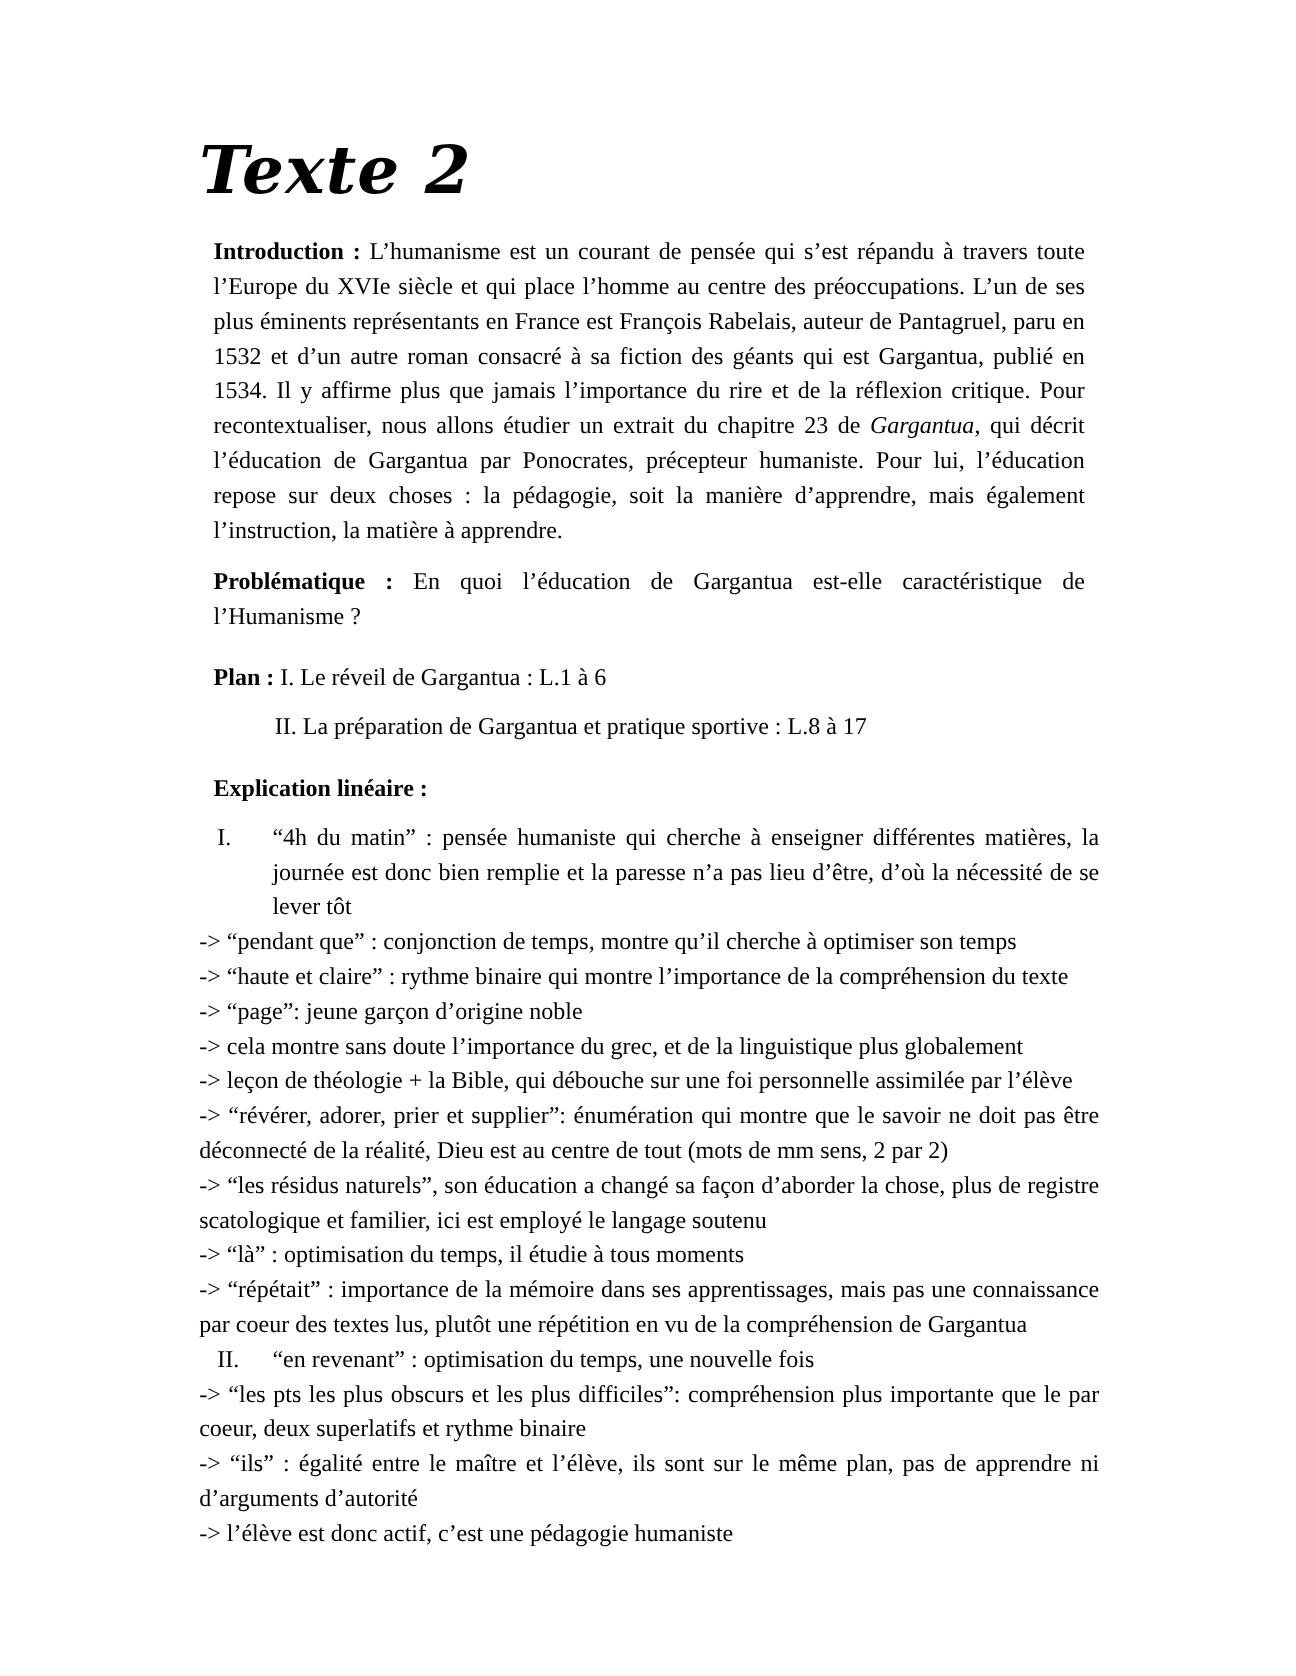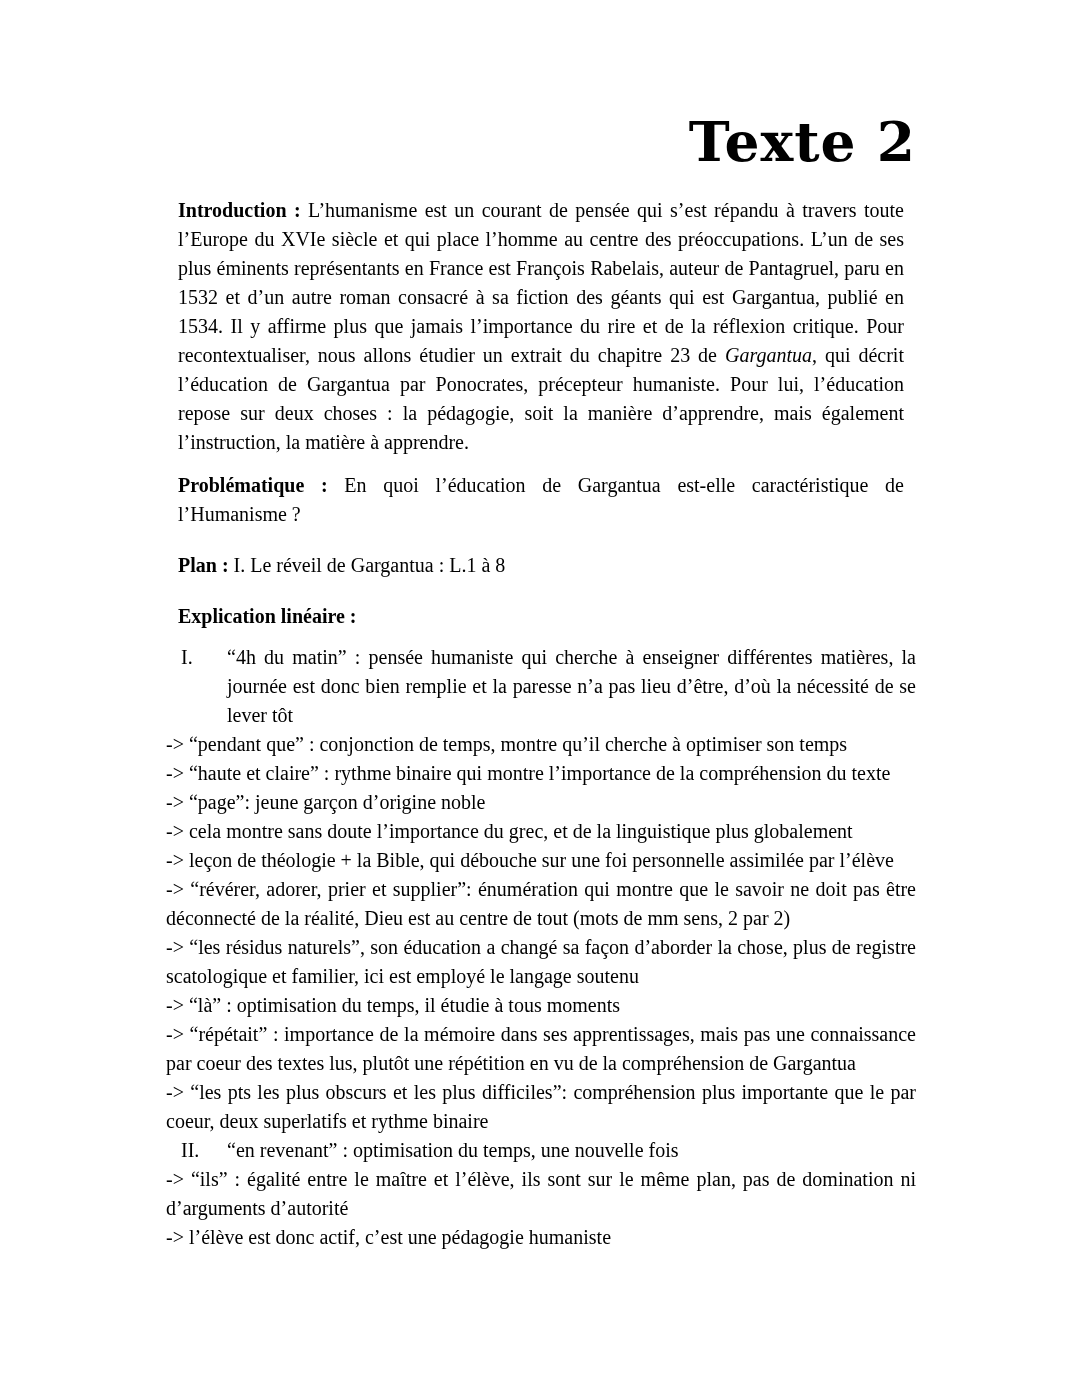--- a/index.html
+++ b/index.html
@@ -13,22 +13,23 @@
     background: #ffffff;
     color: #000000;
     font-family: "Liberation Serif", serif;
     font-size: 20px;
     line-height: 29px;
     padding: 106px 164px 40px 166px;
     overflow: hidden;
   }
   .doc-title {
     margin: 0 0 18px 0;
-    text-align: right;
+    text-align: left;
     font-family: "DejaVu Serif", serif;
+    font-style: italic;
     font-weight: bold;
     font-size: 55px;
     line-height: 72px;
     letter-spacing: 1px;
   }
   .para { margin: 12px; text-align: justify; }
   .label { font-weight: bold; }
   .sp-problematique { margin-top: 14px; }
   .sp-plan { margin-top: 22px; }
   .plan-line2 { padding-left: 51px; }
@@ -42,35 +43,36 @@
 
 <div class="page">
 
   <h1 class="doc-title">Texte 2</h1>
 
   <p class="para"><strong class="label">Introduction&nbsp;:</strong><span> L’humanisme est un courant de pensée qui s’est répandu à travers toute l’Europe du XVIe siècle et qui place l’homme au centre des préoccupations. L’un de ses plus éminents représentants en France est François Rabelais, auteur de Pantagruel, paru en 1532 et d’un autre roman consacré à sa fiction des géants qui est Gargantua, publié en 1534. Il y affirme plus que jamais l’importance du rire et de la réflexion critique. Pour recontextualiser, nous allons étudier un extrait du chapitre 23 de </span><em>Gargantua</em><span>, qui décrit l’éducation de Gargantua par Ponocrates, précepteur humaniste. Pour lui, l’éducation repose sur deux choses : la pédagogie, soit la manière d’apprendre, mais également l’instruction, la matière à apprendre.</span></p>
 
   <p class="para sp-problematique"><strong class="label">Problématique&nbsp;:</strong><span> En quoi l’éducation de Gargantua est-elle caractéristique de l’Humanisme&nbsp;?</span></p>
 
   <div class="sp-plan">
-    <p class="para"><strong class="label">Plan&nbsp;:</strong><span> I. Le réveil de Gargantua : L.1 à 8</span></p>
+    <p class="para"><strong class="label">Plan&nbsp;:</strong><span> I. Le réveil de Gargantua : L.1 à 6</span></p>
+    <p class="para plan-line2">II. La préparation de Gargantua et pratique sportive : L.8 à 17</p>
   </div>
 
   <p class="para sp-heading"><strong class="label">Explication linéaire&nbsp;:</strong></p>
 
   <div id="explication-list">
       <div class="item roman"><span class="marker">I.</span><span>“4h du matin” : pensée humaniste qui cherche à enseigner différentes matières, la journée est donc bien remplie et la paresse n’a pas lieu d’être, d’où la nécessité de se lever tôt</span></div>
       <div class="item arrow"><span class="marker">-&gt;</span><span> “pendant que” : conjonction de temps, montre qu’il cherche à optimiser son temps</span></div>
       <div class="item arrow"><span class="marker">-&gt;</span><span> “haute et claire” : rythme binaire qui montre l’importance de la compréhension du texte</span></div>
       <div class="item arrow"><span class="marker">-&gt;</span><span> “page”: jeune garçon d’origine noble</span></div>
       <div class="item arrow"><span class="marker">-&gt;</span><span> cela montre sans doute l’importance du grec, et de la linguistique plus globalement</span></div>
       <div class="item arrow"><span class="marker">-&gt;</span><span> leçon de théologie + la Bible, qui débouche sur une foi personnelle assimilée par l’élève</span></div>
       <div class="item arrow"><span class="marker">-&gt;</span><span> “révérer, adorer, prier et supplier”: énumération qui montre que le savoir ne doit pas être déconnecté de la réalité, Dieu est au centre de tout (mots de mm sens, 2 par 2)</span></div>
       <div class="item arrow"><span class="marker">-&gt;</span><span> “les résidus naturels”, son éducation a changé sa façon d’aborder la chose, plus de registre scatologique et familier, ici est employé le langage soutenu</span></div>
       <div class="item arrow"><span class="marker">-&gt;</span><span> “là” : optimisation du temps, il étudie à tous moments</span></div>
       <div class="item arrow"><span class="marker">-&gt;</span><span> “répétait” : importance de la mémoire dans ses apprentissages, mais pas une connaissance par coeur des textes lus, plutôt une répétition en vu de la compréhension de Gargantua</span></div>
+      <div class="item roman"><span class="marker">II.</span><span>“en revenant” : optimisation du temps, une nouvelle fois</span></div>
       <div class="item arrow"><span class="marker">-&gt;</span><span> “les pts les plus obscurs et les plus difficiles”: compréhension plus importante que le par coeur, deux superlatifs et rythme binaire</span></div>
-      <div class="item roman"><span class="marker">II.</span><span>“en revenant” : optimisation du temps, une nouvelle fois</span></div>
-      <div class="item arrow"><span class="marker">-&gt;</span><span> “ils” : égalité entre le maître et l’élève, ils sont sur le même plan, pas de domination ni d’arguments d’autorité</span></div>
+      <div class="item arrow"><span class="marker">-&gt;</span><span> “ils” : égalité entre le maître et l’élève, ils sont sur le même plan, pas de apprendre ni d’arguments d’autorité</span></div>
       <div class="item arrow"><span class="marker">-&gt;</span><span> l’élève est donc actif, c’est une pédagogie humaniste</span></div>
     </div>
 
 </div>
 
 </body></html>

